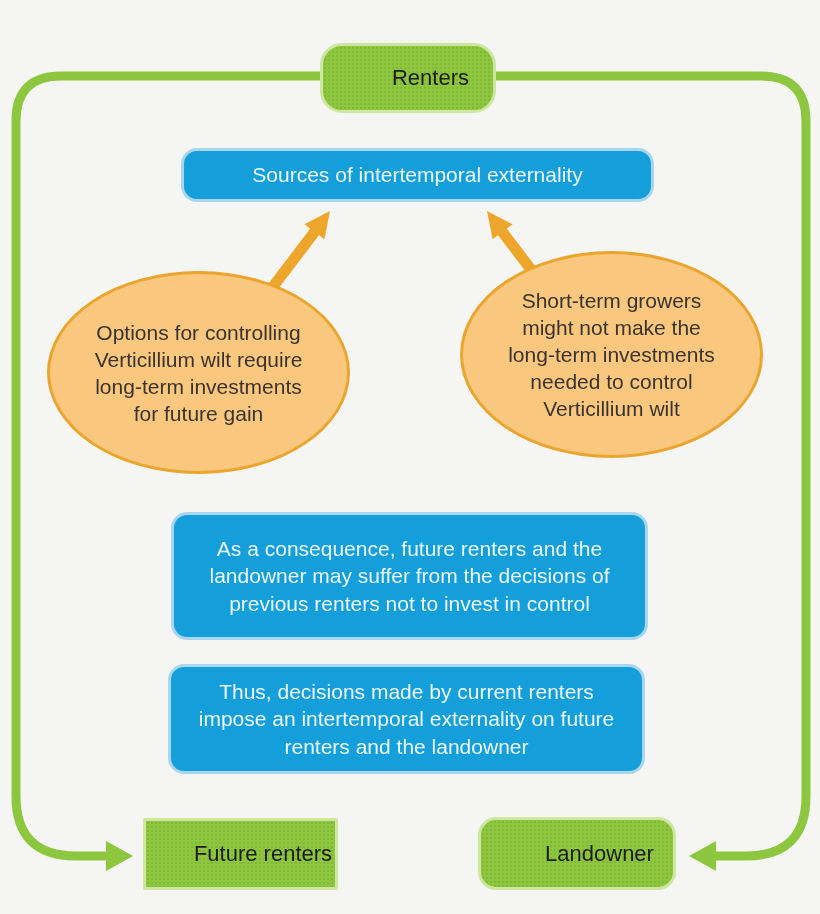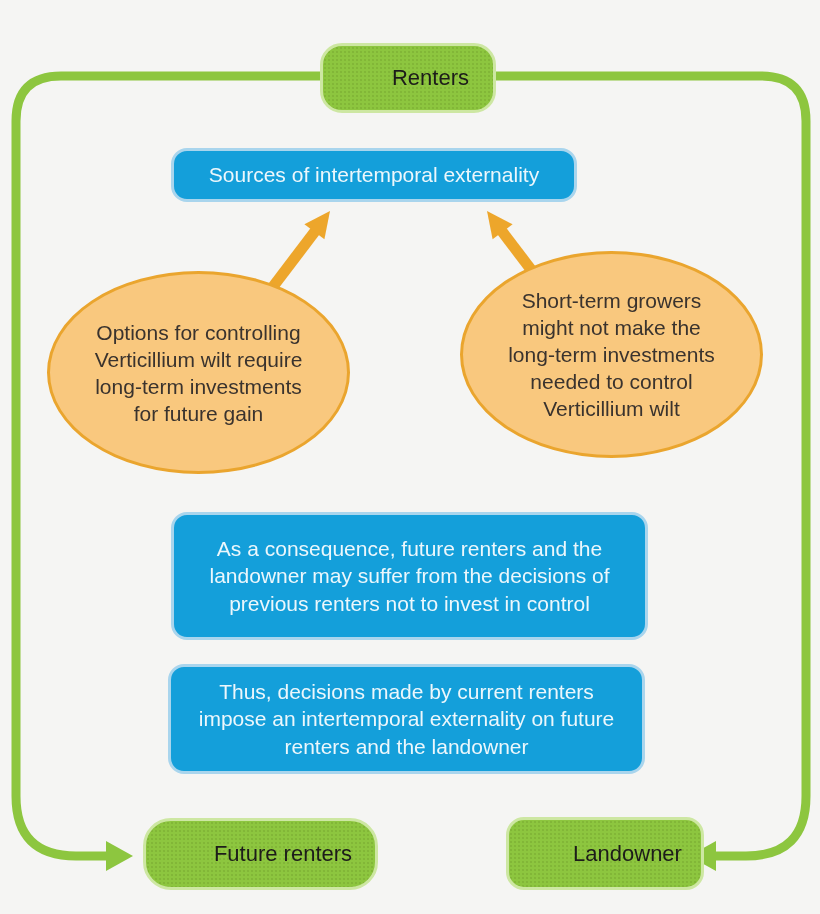--- a/index.html
+++ b/index.html
@@ -50,27 +50,27 @@
     border: 3px solid var(--orange-stroke);
     border-radius: 50%;
     color: var(--ellipse-text);
     font-size: 21px;
     line-height: 27px;
   }
   .multiline { white-space: pre-line; }
 
   
   .renters        { left: 320px; top: 43px;  width: 176px; height: 70px; }
-  .sources        { left: 171px; top: 148px; width: 406px; height: 54px; align-items: center; }
+  .sources        { left: 181px; top: 148px; width: 473px; height: 54px; align-items: center; }
   .left-ellipse   { left: 47px;  top: 271px; width: 303px; height: 203px; }
   .right-ellipse  { left: 460px; top: 251px; width: 303px; height: 207px; }
   .consequence    { left: 171px; top: 512px; width: 477px; height: 128px; }
   .thus           { left: 168px; top: 664px; width: 477px; height: 110px; }
-  .future-renters { left: 143px; top: 818px; width: 235px; height: 72px; border-radius: 28px; }
-  .landowner      { left: 478px; top: 817px; width: 198px; height: 73px; border-radius: 18px; margin-left: 28px; }
+  .future-renters { left: 143px; top: 818px; width: 195px; height: 72px; border-radius: 2px; }
+  .landowner      { left: 478px; top: 817px; width: 198px; height: 73px; border-radius: 18px; }
 
   .border-path   { fill: none; stroke: var(--green); stroke-width: 9; }
   .green-head    { fill: var(--green); stroke: none; }
   .orange-shaft  { stroke: var(--orange-arrow); stroke-width: 11; }
   .orange-head   { fill: var(--orange-arrow); stroke: none; }
 </style>
 </head>
 <body>
 
 <div class="canvas">

